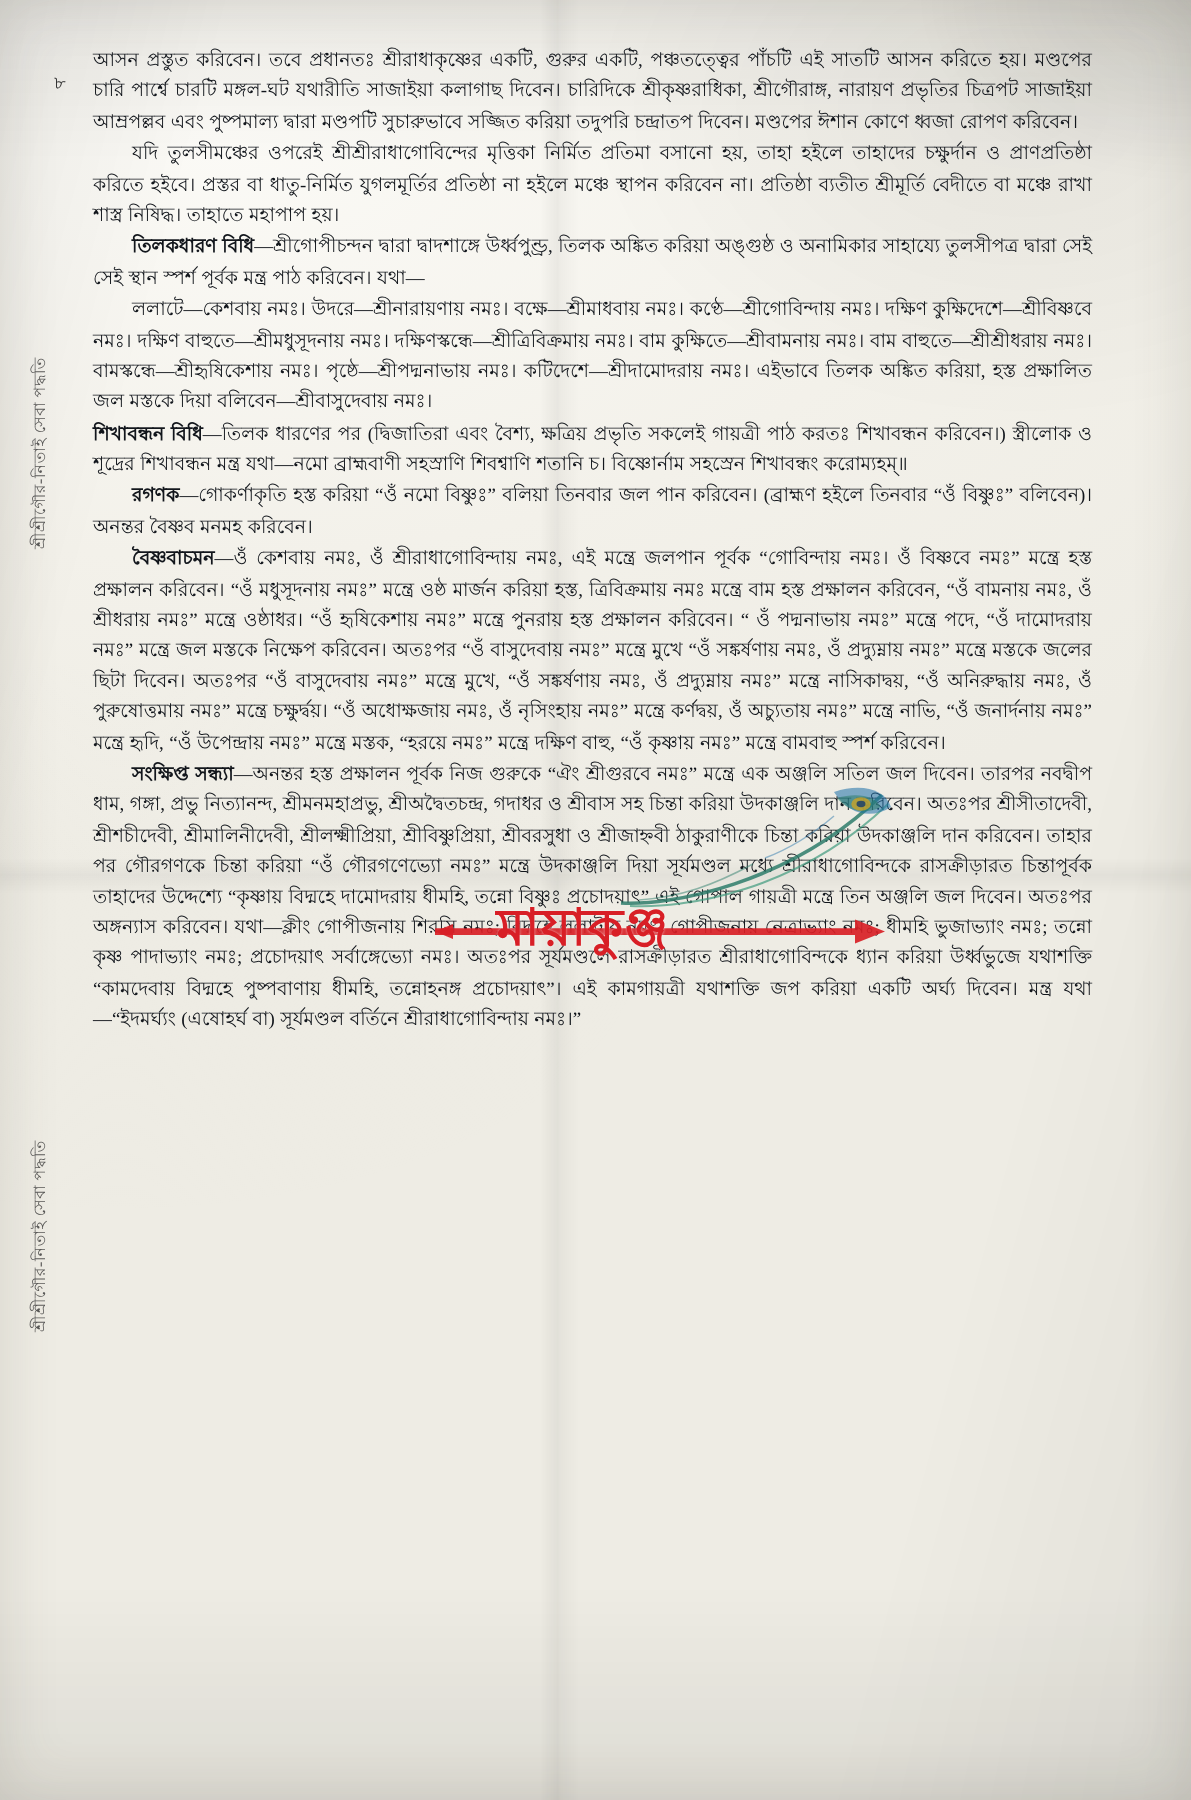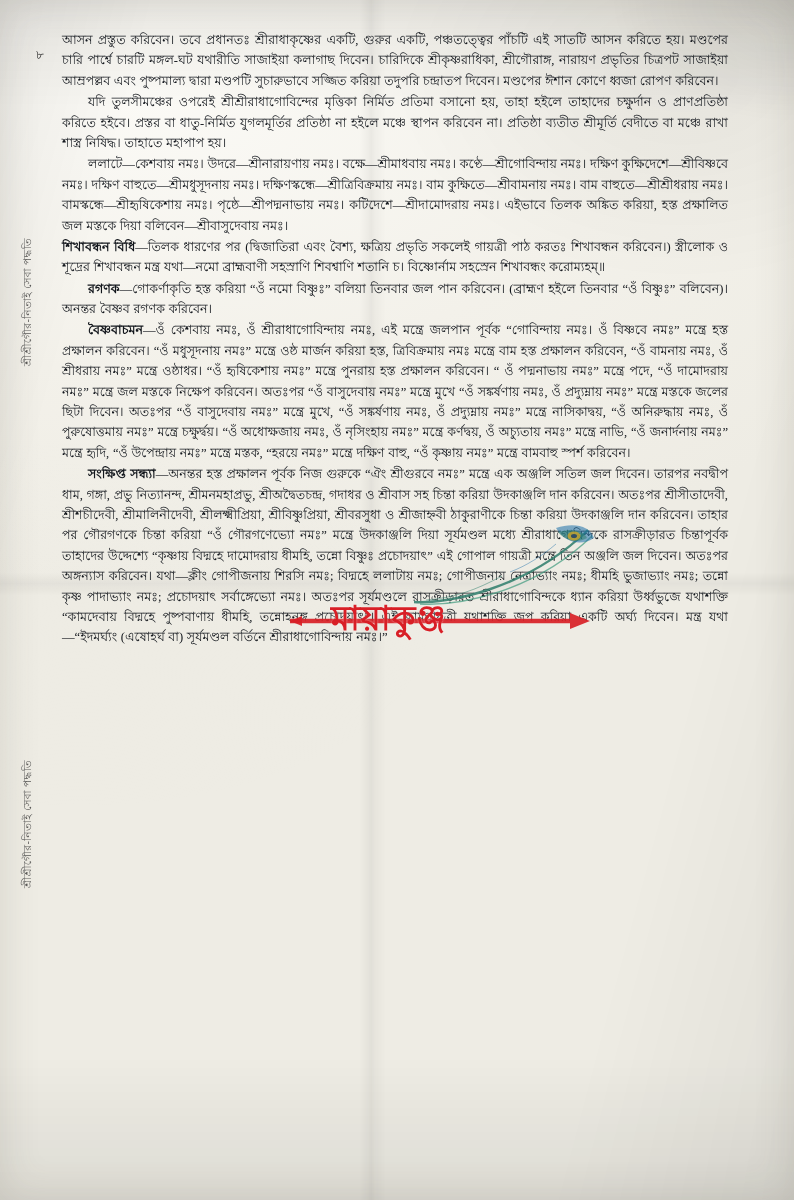--- a/index.html
+++ b/index.html
@@ -155,27 +155,30 @@
   <div class="side-note two">শ্রীশ্রীগৌর-নিতাই সেবা পদ্ধতি</div>
 
   <div class="text-layer">
     <p class="para">
       <span>আসন প্রস্তুত করিবেন। তবে প্রধানতঃ শ্রীরাধাকৃষ্ণের একটি, গুরুর একটি, পঞ্চতত্ত্বের পাঁচটি এই সাতটি আসন করিতে হয়। মণ্ডপের চারি পার্শ্বে চারটি মঙ্গল-ঘট যথারীতি সাজাইয়া কলাগাছ দিবেন। চারিদিকে শ্রীকৃষ্ণরাধিকা, শ্রীগৌরাঙ্গ, নারায়ণ প্রভৃতির চিত্রপট সাজাইয়া আম্রপল্লব এবং পুষ্পমাল্য দ্বারা মণ্ডপটি সুচারুভাবে সজ্জিত করিয়া তদুপরি চন্দ্রাতপ দিবেন। মণ্ডপের ঈশান কোণে ধ্বজা রোপণ করিবেন।</span>
     </p>
     <p class="para indent">
       <span>যদি তুলসীমঞ্চের ওপরেই শ্রীশ্রীরাধাগোবিন্দের মৃত্তিকা নির্মিত প্রতিমা বসানো হয়, তাহা হইলে তাহাদের চক্ষুর্দান ও প্রাণপ্রতিষ্ঠা করিতে হইবে। প্রস্তর বা ধাতু-নির্মিত যুগলমূর্তির প্রতিষ্ঠা না হইলে মঞ্চে স্থাপন করিবেন না। প্রতিষ্ঠা ব্যতীত শ্রীমূর্তি বেদীতে বা মঞ্চে রাখা শাস্ত্র নিষিদ্ধ। তাহাতে মহাপাপ হয়।</span>
     </p>
     <p class="para indent">
+      <span class="heading-inline">তিলকধারণ বিধি</span><span>—শ্রীগোপীচন্দন দ্বারা দ্বাদশাঙ্গে উর্ধ্বপুণ্ড্র, তিলক অঙ্কিত করিয়া অঙ্গুষ্ঠ ও অনামিকার সাহায্যে তুলসীপত্র দ্বারা সেই সেই স্থান স্পর্শ পূর্বক মন্ত্র পাঠ করিবেন। যথা—</span>
+    </p>
+    <p class="para indent">
       <span>ললাটে—কেশবায় নমঃ। উদরে—শ্রীনারায়ণায় নমঃ। বক্ষে—শ্রীমাধবায় নমঃ। কণ্ঠে—শ্রীগোবিন্দায় নমঃ। দক্ষিণ কুক্ষিদেশে—শ্রীবিষ্ণবে নমঃ। দক্ষিণ বাহুতে—শ্রীমধুসূদনায় নমঃ। দক্ষিণস্কন্ধে—শ্রীত্রিবিক্রমায় নমঃ। বাম কুক্ষিতে—শ্রীবামনায় নমঃ। বাম বাহুতে—শ্রীশ্রীধরায় নমঃ। বামস্কন্ধে—শ্রীহৃষিকেশায় নমঃ। পৃষ্ঠে—শ্রীপদ্মনাভায় নমঃ। কটিদেশে—শ্রীদামোদরায় নমঃ। এইভাবে তিলক অঙ্কিত করিয়া, হস্ত প্রক্ষালিত জল মস্তকে দিয়া বলিবেন—শ্রীবাসুদেবায় নমঃ।</span>
     </p>
     <p class="para">
       <span class="heading-inline">শিখাবন্ধন বিধি</span><span>—তিলক ধারণের পর (দ্বিজাতিরা এবং বৈশ্য, ক্ষত্রিয় প্রভৃতি সকলেই গায়ত্রী পাঠ করতঃ শিখাবন্ধন করিবেন।) স্ত্রীলোক ও শূদ্রের শিখাবন্ধন মন্ত্র যথা—নমো ব্রাহ্মবাণী সহস্রাণি শিবশ্বাণি শতানি চ। বিষ্ণোর্নাম সহস্রেন শিখাবন্ধং করোম্যহম্॥</span>
     </p>
     <p class="para indent">
-      <span class="heading-inline">রগণক</span><span>—গোকর্ণাকৃতি হস্ত করিয়া “ওঁ নমো বিষ্ণুঃ” বলিয়া তিনবার জল পান করিবেন। (ব্রাহ্মণ হইলে তিনবার “ওঁ বিষ্ণুঃ” বলিবেন)। অনন্তর বৈষ্ণব রগণক করিবেন।</span>
+      <span class="heading-inline">রগণক</span><span>—গোকর্ণাকৃতি হস্ত করিয়া “ওঁ নমো বিষ্ণুঃ” বলিয়া তিনবার জল পান করিবেন। (ব্রাহ্মণ হইলে তিনবার “ওঁ বিষ্ণুঃ” বলিবেন)। অনন্তর বৈষ্ণব মনমহ করিবেন।</span>
     </p>
     <p class="para indent">
       <span class="heading-inline">বৈষ্ণবাচমন</span><span>—ওঁ কেশবায় নমঃ, ওঁ শ্রীরাধাগোবিন্দায় নমঃ, এই মন্ত্রে জলপান পূর্বক “গোবিন্দায় নমঃ। ওঁ বিষ্ণবে নমঃ” মন্ত্রে হস্ত প্রক্ষালন করিবেন। “ওঁ মধুসূদনায় নমঃ” মন্ত্রে ওষ্ঠ মার্জন করিয়া হস্ত, ত্রিবিক্রমায় নমঃ মন্ত্রে বাম হস্ত প্রক্ষালন করিবেন, “ওঁ বামনায় নমঃ, ওঁ শ্রীধরায় নমঃ” মন্ত্রে ওষ্ঠাধর। “ওঁ হৃষিকেশায় নমঃ” মন্ত্রে পুনরায় হস্ত প্রক্ষালন করিবেন। “ ওঁ পদ্মনাভায় নমঃ” মন্ত্রে পদে, “ওঁ দামোদরায় নমঃ” মন্ত্রে জল মস্তকে নিক্ষেপ করিবেন। অতঃপর “ওঁ বাসুদেবায় নমঃ” মন্ত্রে মুখে “ওঁ সঙ্কর্ষণায় নমঃ, ওঁ প্রদ্যুম্নায় নমঃ” মন্ত্রে মস্তকে জলের ছিটা দিবেন। অতঃপর “ওঁ বাসুদেবায় নমঃ” মন্ত্রে মুখে, “ওঁ সঙ্কর্ষণায় নমঃ, ওঁ প্রদ্যুম্নায় নমঃ” মন্ত্রে নাসিকাদ্বয়, “ওঁ অনিরুদ্ধায় নমঃ, ওঁ পুরুষোত্তমায় নমঃ” মন্ত্রে চক্ষুর্দ্বয়। “ওঁ অধোক্ষজায় নমঃ, ওঁ নৃসিংহায় নমঃ” মন্ত্রে কর্ণদ্বয়, ওঁ অচ্যুতায় নমঃ” মন্ত্রে নাভি, “ওঁ জনার্দনায় নমঃ” মন্ত্রে হৃদি, “ওঁ উপেন্দ্রায় নমঃ” মন্ত্রে মস্তক, “হরয়ে নমঃ” মন্ত্রে দক্ষিণ বাহু, “ওঁ কৃষ্ণায় নমঃ” মন্ত্রে বামবাহু স্পর্শ করিবেন।</span>
     </p>
     <p class="para indent">
       <span class="heading-inline">সংক্ষিপ্ত সন্ধ্যা</span><span>—অনন্তর হস্ত প্রক্ষালন পূর্বক নিজ গুরুকে “ঐং শ্রীগুরবে নমঃ” মন্ত্রে এক অঞ্জলি সতিল জল দিবেন। তারপর নবদ্বীপ ধাম, গঙ্গা, প্রভু নিত্যানন্দ, শ্রীমনমহাপ্রভু, শ্রীঅদ্বৈতচন্দ্র, গদাধর ও শ্রীবাস সহ চিন্তা করিয়া উদকাঞ্জলি দান করিবেন। অতঃপর শ্রীসীতাদেবী, শ্রীশচীদেবী, শ্রীমালিনীদেবী, শ্রীলক্ষ্মীপ্রিয়া, শ্রীবিষ্ণুপ্রিয়া, শ্রীবরসুধা ও শ্রীজাহ্নবী ঠাকুরাণীকে চিন্তা করিয়া উদকাঞ্জলি দান করিবেন। তাহার পর গৌরগণকে চিন্তা করিয়া “ওঁ গৌরগণেভ্যো নমঃ” মন্ত্রে উদকাঞ্জলি দিয়া সূর্যমণ্ডল মধ্যে শ্রীরাধাগোবিন্দকে রাসক্রীড়ারত চিন্তাপূর্বক তাহাদের উদ্দেশ্যে “কৃষ্ণায় বিদ্মহে দামোদরায় ধীমহি, তন্নো বিষ্ণুঃ প্রচোদয়াৎ” এই গোপাল গায়ত্রী মন্ত্রে তিন অঞ্জলি জল দিবেন। অতঃপর অঙ্গন্যাস করিবেন। যথা—ক্লীং গোপীজনায় শিরসি নমঃ; বিদ্মহে ললাটায় নমঃ; গোপীজনায় নেত্রাভ্যাং নমঃ; ধীমহি ভুজাভ্যাং নমঃ; তন্নো কৃষ্ণ পাদাভ্যাং নমঃ; প্রচোদয়াৎ সর্বাঙ্গেভ্যো নমঃ। অতঃপর সূর্যমণ্ডলে রাসক্রীড়ারত শ্রীরাধাগোবিন্দকে ধ্যান করিয়া উর্ধ্বভুজে যথাশক্তি “কামদেবায় বিদ্মহে পুষ্পবাণায় ধীমহি, তন্নোহনঙ্গ প্রচোদয়াৎ”। এই কামগায়ত্রী যথাশক্তি জপ করিয়া একটি অর্ঘ্য দিবেন। মন্ত্র যথা—“ইদমর্ঘ্যং (এষোহর্ঘ বা) সূর্যমণ্ডল বর্তিনে শ্রীরাধাগোবিন্দায় নমঃ।”</span>
     </p>
   </div>
 
   <div class="watermark">

